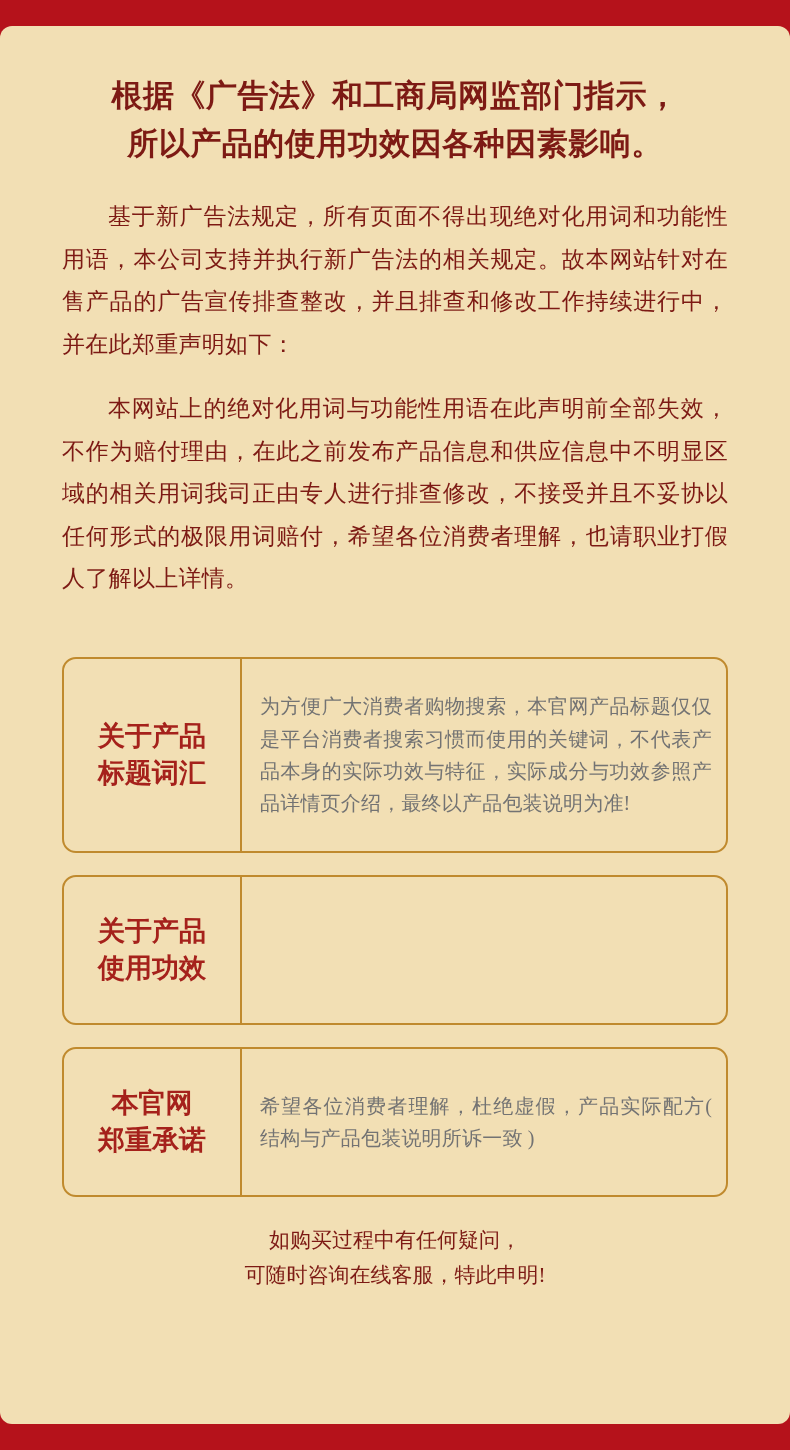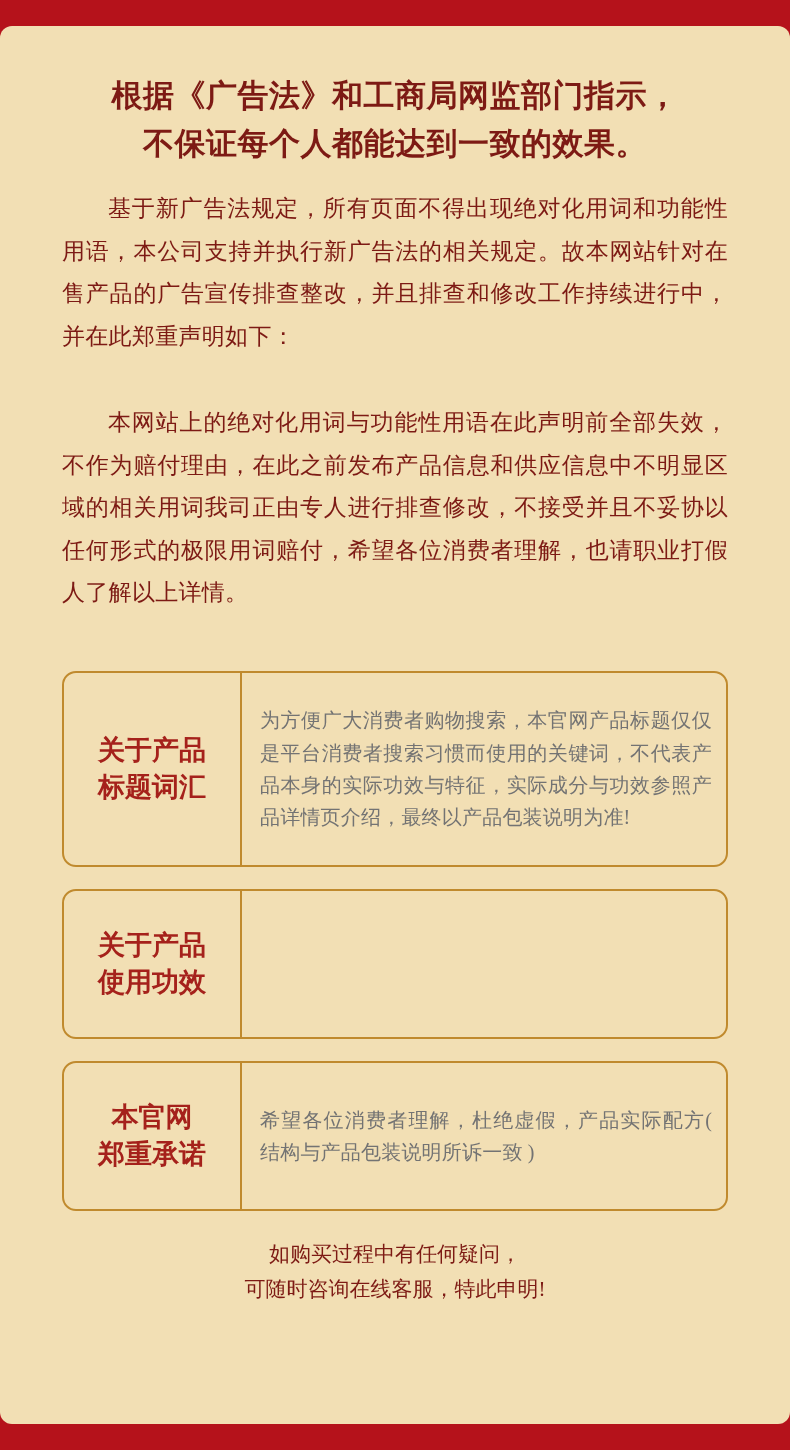--- a/index.html
+++ b/index.html
@@ -50,29 +50,29 @@
     color: #7d1a14;
     font-weight: bold;
     font-size: 31px;
     line-height: 1.55;
     letter-spacing: 0.5px;
   }
   .headline .l1 { display: block; }
   .headline .l2 { display: block; }
 
   .para {
-    margin-top: 20px;
+    margin-top: 28px;
     color: #7d1a14;
     font-size: 23px;
     line-height: 1.85;
     text-align: justify;
     text-indent: 2em;
     letter-spacing: 0.3px;
   }
-  .para.p2 { margin-top: 44px; }
+  .para.p2 { margin-top: 22px; }
 
   .cards {
     margin-top: 56px;
   }
   .card {
     display: flex;
     align-items: stretch;
     border: 2px solid #c08a2e;
     border-radius: 14px;
     margin-bottom: 22px;
@@ -124,21 +124,21 @@
 <body>
 
 <div class="page">
 
   <div class="top-bar"></div>
 
   <div class="sheet">
 
     <div class="headline">
       <span class="l1">根据《广告法》和工商局网监部门指示，</span>
-      <span class="l2">不保证每个人都能达到一致的效果。</span>
+      <span class="l2">所以产品的使用功效因各种因素影响。</span>
     </div>
 
     <div class="para p1">基于新广告法规定，所有页面不得出现绝对化用词和功能性用语，本公司支持并执行新广告法的相关规定。故本网站针对在售产品的广告宣传排查整改，并且排查和修改工作持续进行中，并在此郑重声明如下：</div>
     <div class="para p2">本网站上的绝对化用词与功能性用语在此声明前全部失效，不作为赔付理由，在此之前发布产品信息和供应信息中不明显区域的相关用词我司正由专人进行排查修改，不接受并且不妥协以任何形式的极限用词赔付，希望各位消费者理解，也请职业打假人了解以上详情。</div>
 
     <div class="cards">
 
       <div class="card card1">
         <div class="title">
           <span>关于产品</span>

